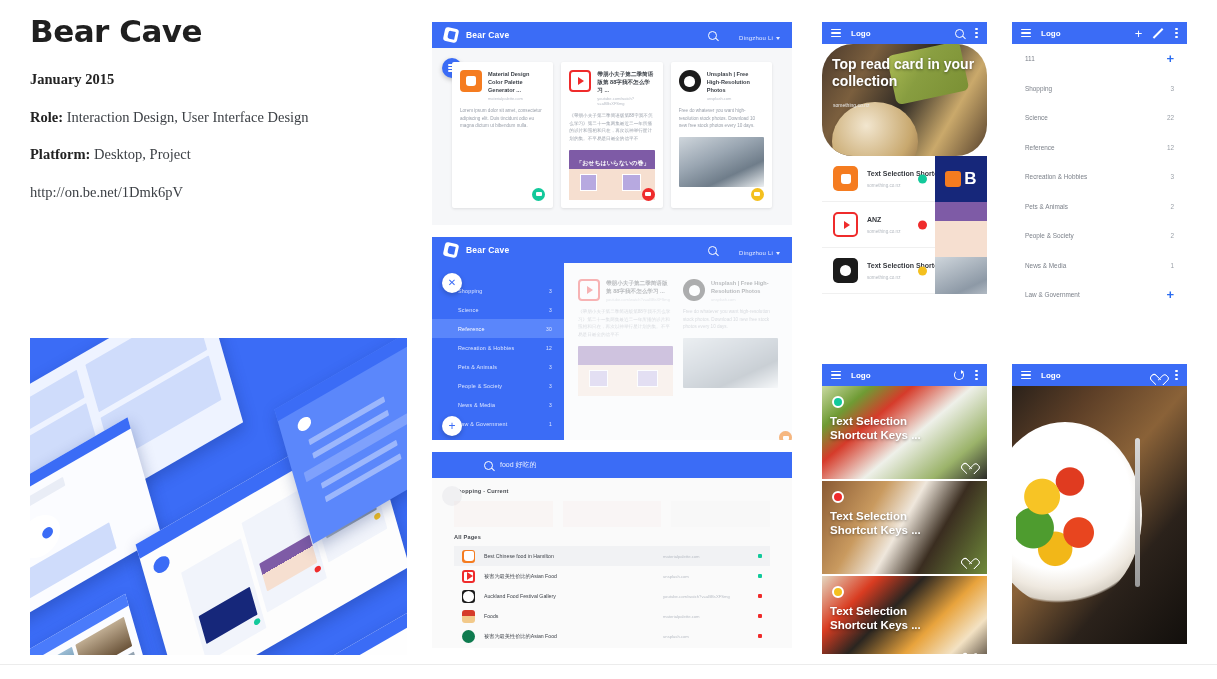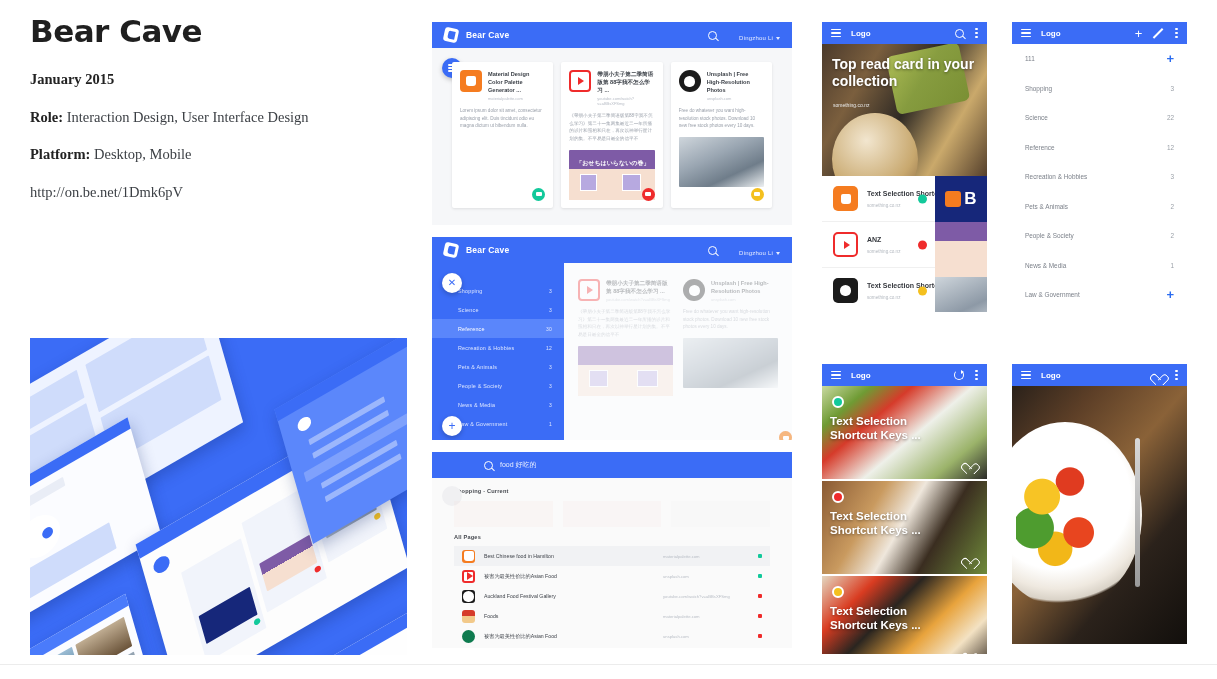--- a/index.html
+++ b/index.html
@@ -163,22 +163,22 @@
     content:"";position:absolute;top:0;width:5.5px;height:8.5px;border:1.4px solid #fff;border-bottom:none;border-radius:6px 6px 0 0;
   }
   .heart-out:before{left:5px;transform:rotate(45deg);transform-origin:0 100%;}
   .heart-out:after{left:0;transform:rotate(-45deg);transform-origin:100% 100%;}
   .plus-ico { color:#fff; font-size:13px; line-height:1; font-weight:400; }
   .pencil-ico{ width:11px;height:11px;position:relative;}
   .pencil-ico:after{content:"";position:absolute;left:4px;top:-1px;width:2.4px;height:13px;background:#fff;transform:rotate(45deg);}
   .refresh-ico{ width:10px;height:10px;border:1.4px solid #fff;border-radius:50%;border-top-color:transparent;position:relative;}
   .refresh-ico:after{content:"";position:absolute;right:-1px;top:-1px;border-left:3px solid #fff;border-top:2px solid transparent;border-bottom:2px solid transparent;}
 
-  .hero-img { height:132px; position:relative; overflow:hidden;
-    background:linear-gradient(120deg,#4b3a2c 0%,#7b5f3e 25%,#2f2a24 50%,#caa96b 75%,#55402c 100%); }
+  .hero-img { height:112px; position:relative; overflow:hidden;
+    background:linear-gradient(120deg,#4b3a2c 0%,#7b5f3e 25%,#2f2a24 50%,#caa96b 75%,#55402c 100%);border-radius:31px; }
   .hero-img .veg1{position:absolute;left:42%;top:4%;width:45%;height:45%;background:linear-gradient(135deg,#b9cf5a,#6c8b2a);border-radius:6px;transform:rotate(-12deg);opacity:.85;}
   .hero-img .bowl{position:absolute;left:6%;top:52%;width:52%;height:70%;background:radial-gradient(circle at 40% 30%,#f2e6cf,#c8a86e 60%,#7b5a38);border-radius:50%;}
   .hero-txt { position:absolute; left:10px; top:12px; right:10px; color:#fff;
     font-size:14px; font-weight:700; line-height:1.22; text-shadow:0 1px 3px rgba(0,0,0,.45); }
   .hero-sub { position:absolute; left:11px; top:58px; color:#e9e9e9; font-size:5px; }
 
   .m-list-row { display:flex; align-items:center; gap:9px; padding:10px 11px; background:#fff; border-bottom:1px solid #f0f0f0; position:relative; }
   .m-li-ico { width:25px;height:25px;border-radius:5px;flex:0 0 auto;display:flex;align-items:center;justify-content:center;}
   .m-li-t { font-size:7px; font-weight:700; color:#36393f; line-height:1.35; }
   .m-li-u { font-size:4.6px; color:#b5bac1; margin-top:4px; }
@@ -235,21 +235,21 @@
       <div class="meta-row date">January 2015</div>
 
 
       <div class="meta-row">
         <span class="k">Role:</span>
         <span>Interaction Design, User Interface Design</span>
       </div>
 
       <div class="meta-row">
         <span class="k">Platform:</span>
-        <span>Desktop, Mobile</span>
+        <span>Desktop, Project</span>
       </div>
 
       <div class="meta-row pres">
         <span class="pres-url">http://on.be.net/1Dmk6pV</span>
       </div>
     </div>
   </div>
 
   <div class="iso-hero">
     <div class="iso-card iso-a">

